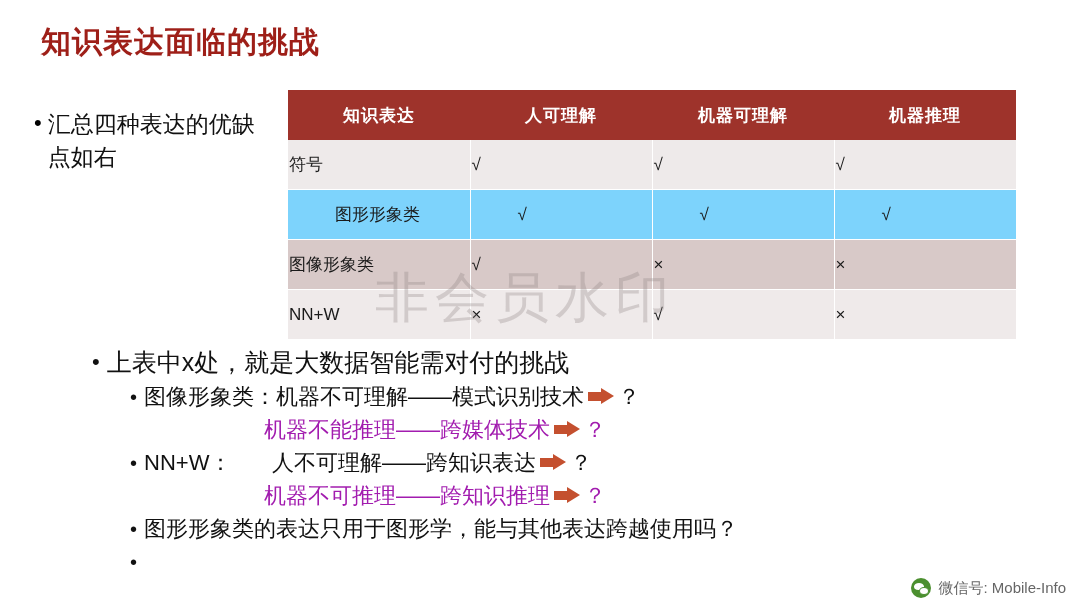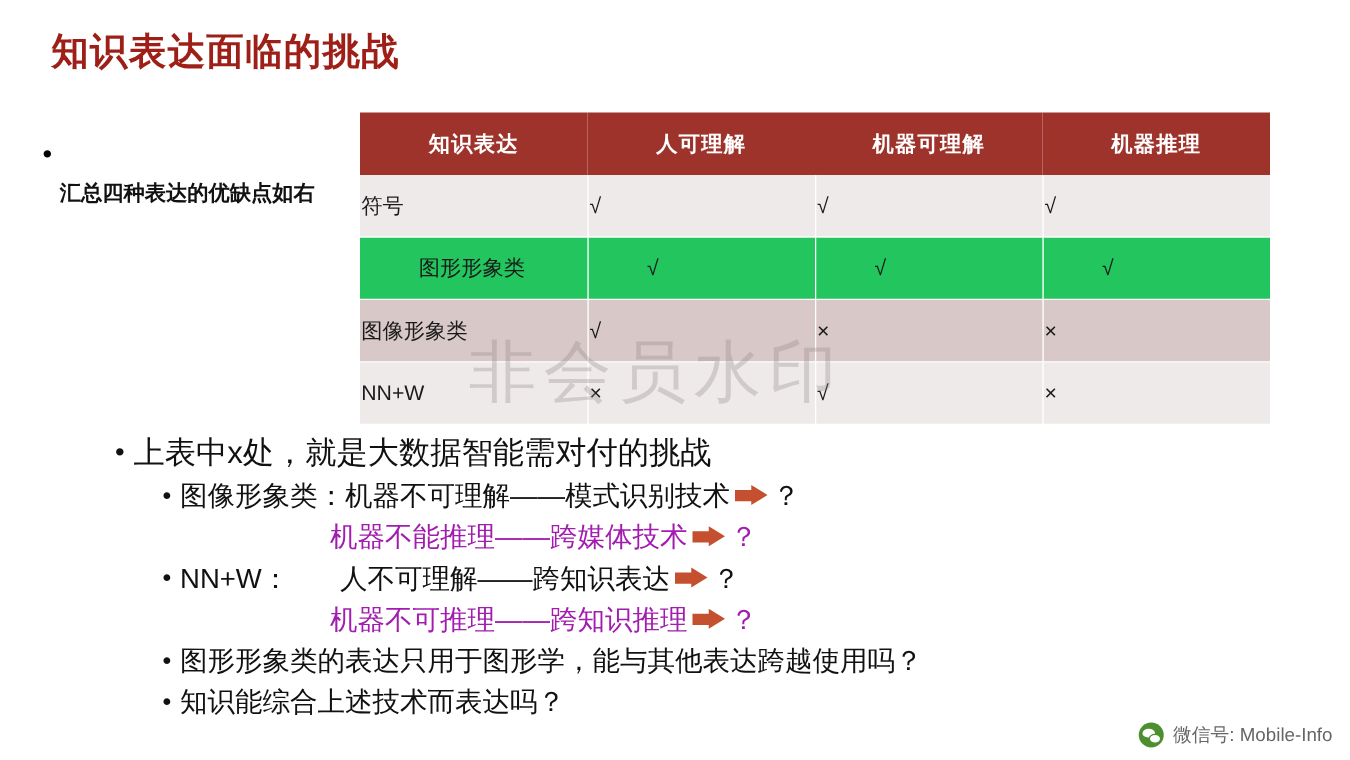--- a/index.html
+++ b/index.html
@@ -53,25 +53,24 @@
     display: flex;
     align-items: flex-start;
   }
   .left-bullet .dot {
     font-size: 22px;
     line-height: 30px;
     color: #000;
     margin-right: 6px;
   }
   .left-bullet .txt {
-    font-size: 17px;
+    font-size: 23px;
     line-height: 33px;
     color: #111;
-    font-weight: 700;
-    margin-top: 30px;
+    font-weight: 400;
   }
 
   
   .tbl {
     position: absolute;
     left: 288px;
     top: 90px;
     width: 728px;
     border-collapse: collapse;
     table-layout: fixed;
@@ -89,21 +88,21 @@
   .tbl td {
     height: 47px;
     text-align: left;
     font-size: 17px;
     color: #1a1a1a;
     border-bottom: 1px solid #ffffff;
     border-right: 1px solid #ffffff;
   }
   .tbl td:last-child { border-right: none; }
   .tbl tr.r1 td { background: #eeeaea; }
-  .tbl tr.r2 td { background: #22c55e; padding-left: 47px; }
+  .tbl tr.r2 td { background: #7dd3fc; padding-left: 47px; }
   .tbl tr.r3 td { background: #d8c9c8; }
   .tbl tr.r4 td { background: #efeaea; }
   .mark {
     font-size: 19px;
     color: #222;
   }
 
   
   .watermark {
     position: absolute;
@@ -298,21 +297,20 @@
       <span>机器不可推理——跨知识推理</span><span class="arrow"><span class="shaft"></span><span class="head"></span></span><span>？</span>
     </div>
 
     <div class="lvl2">
       <span class="dot">•</span>
       <span>图形形象类的表达只用于图形学，能与其他表达跨越使用吗？</span>
     </div>
 
     <div class="lvl2">
       <span class="dot">•</span>
-      <span>知识能综合上述技术而表达吗？</span>
     </div>
 
   </div>
 
   <div class="footer">
     <span class="wechat-icon"></span>
     <span>微信号: Mobile-Info</span>
   </div>
 
 </div>

